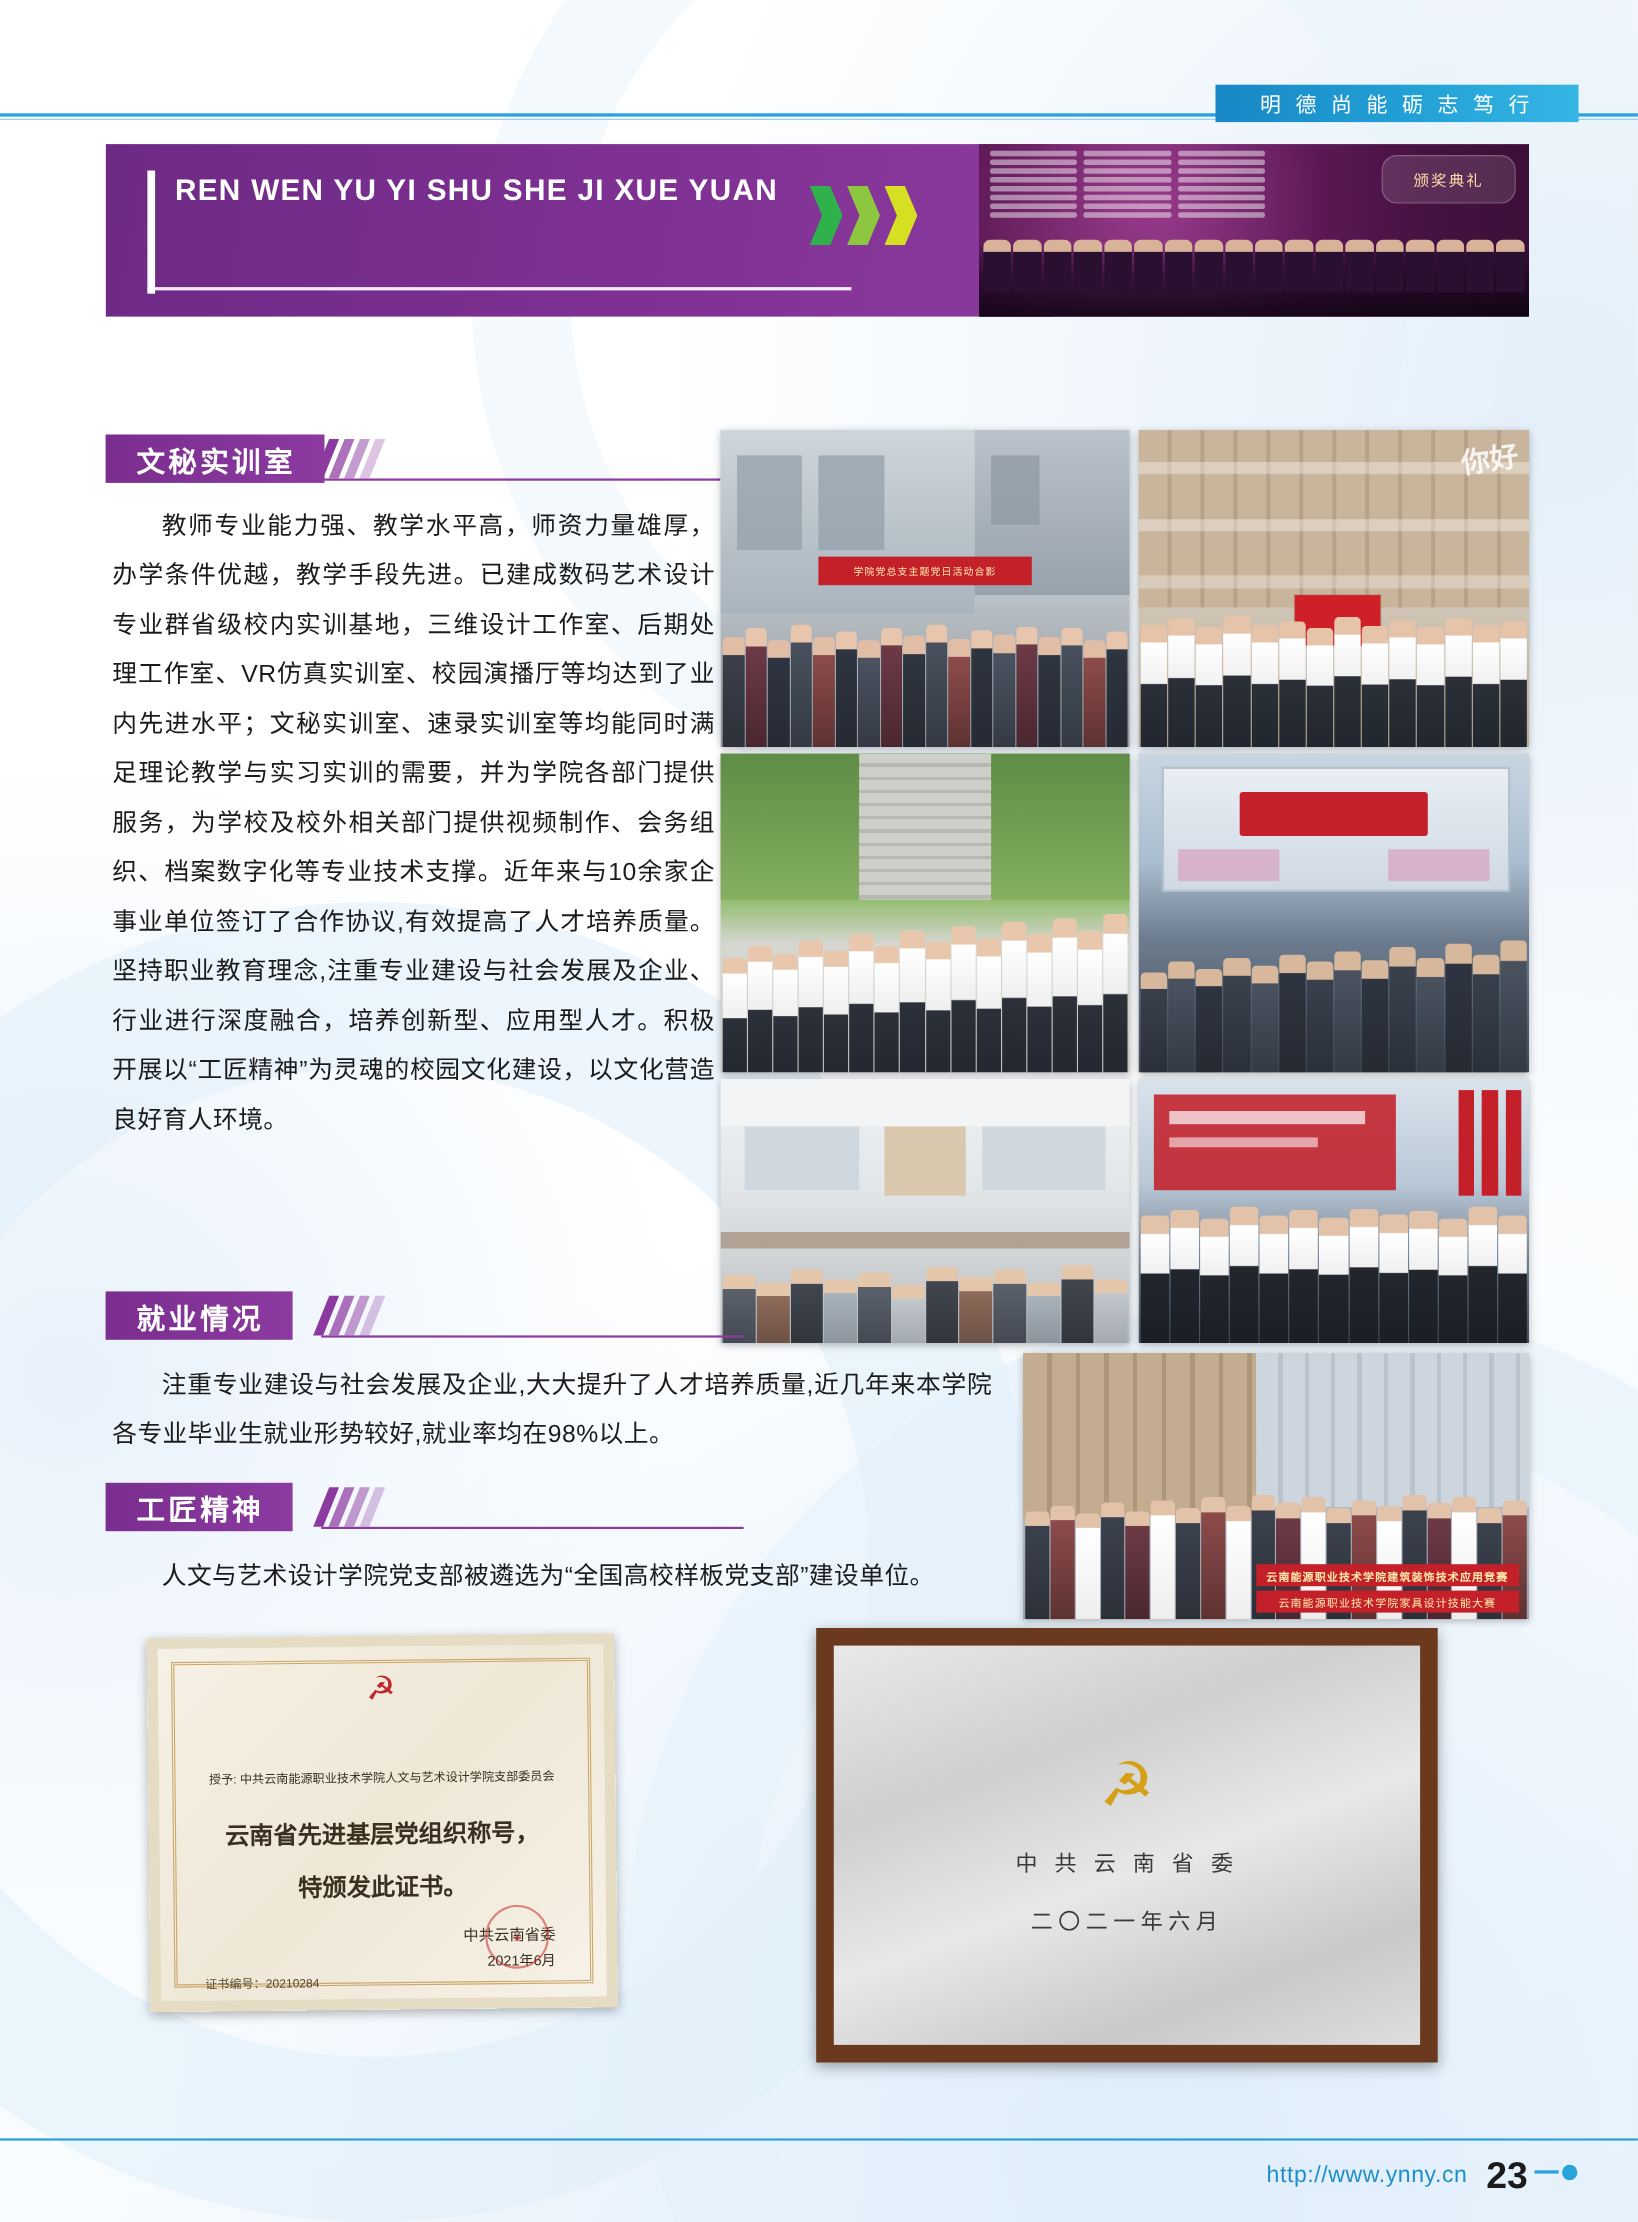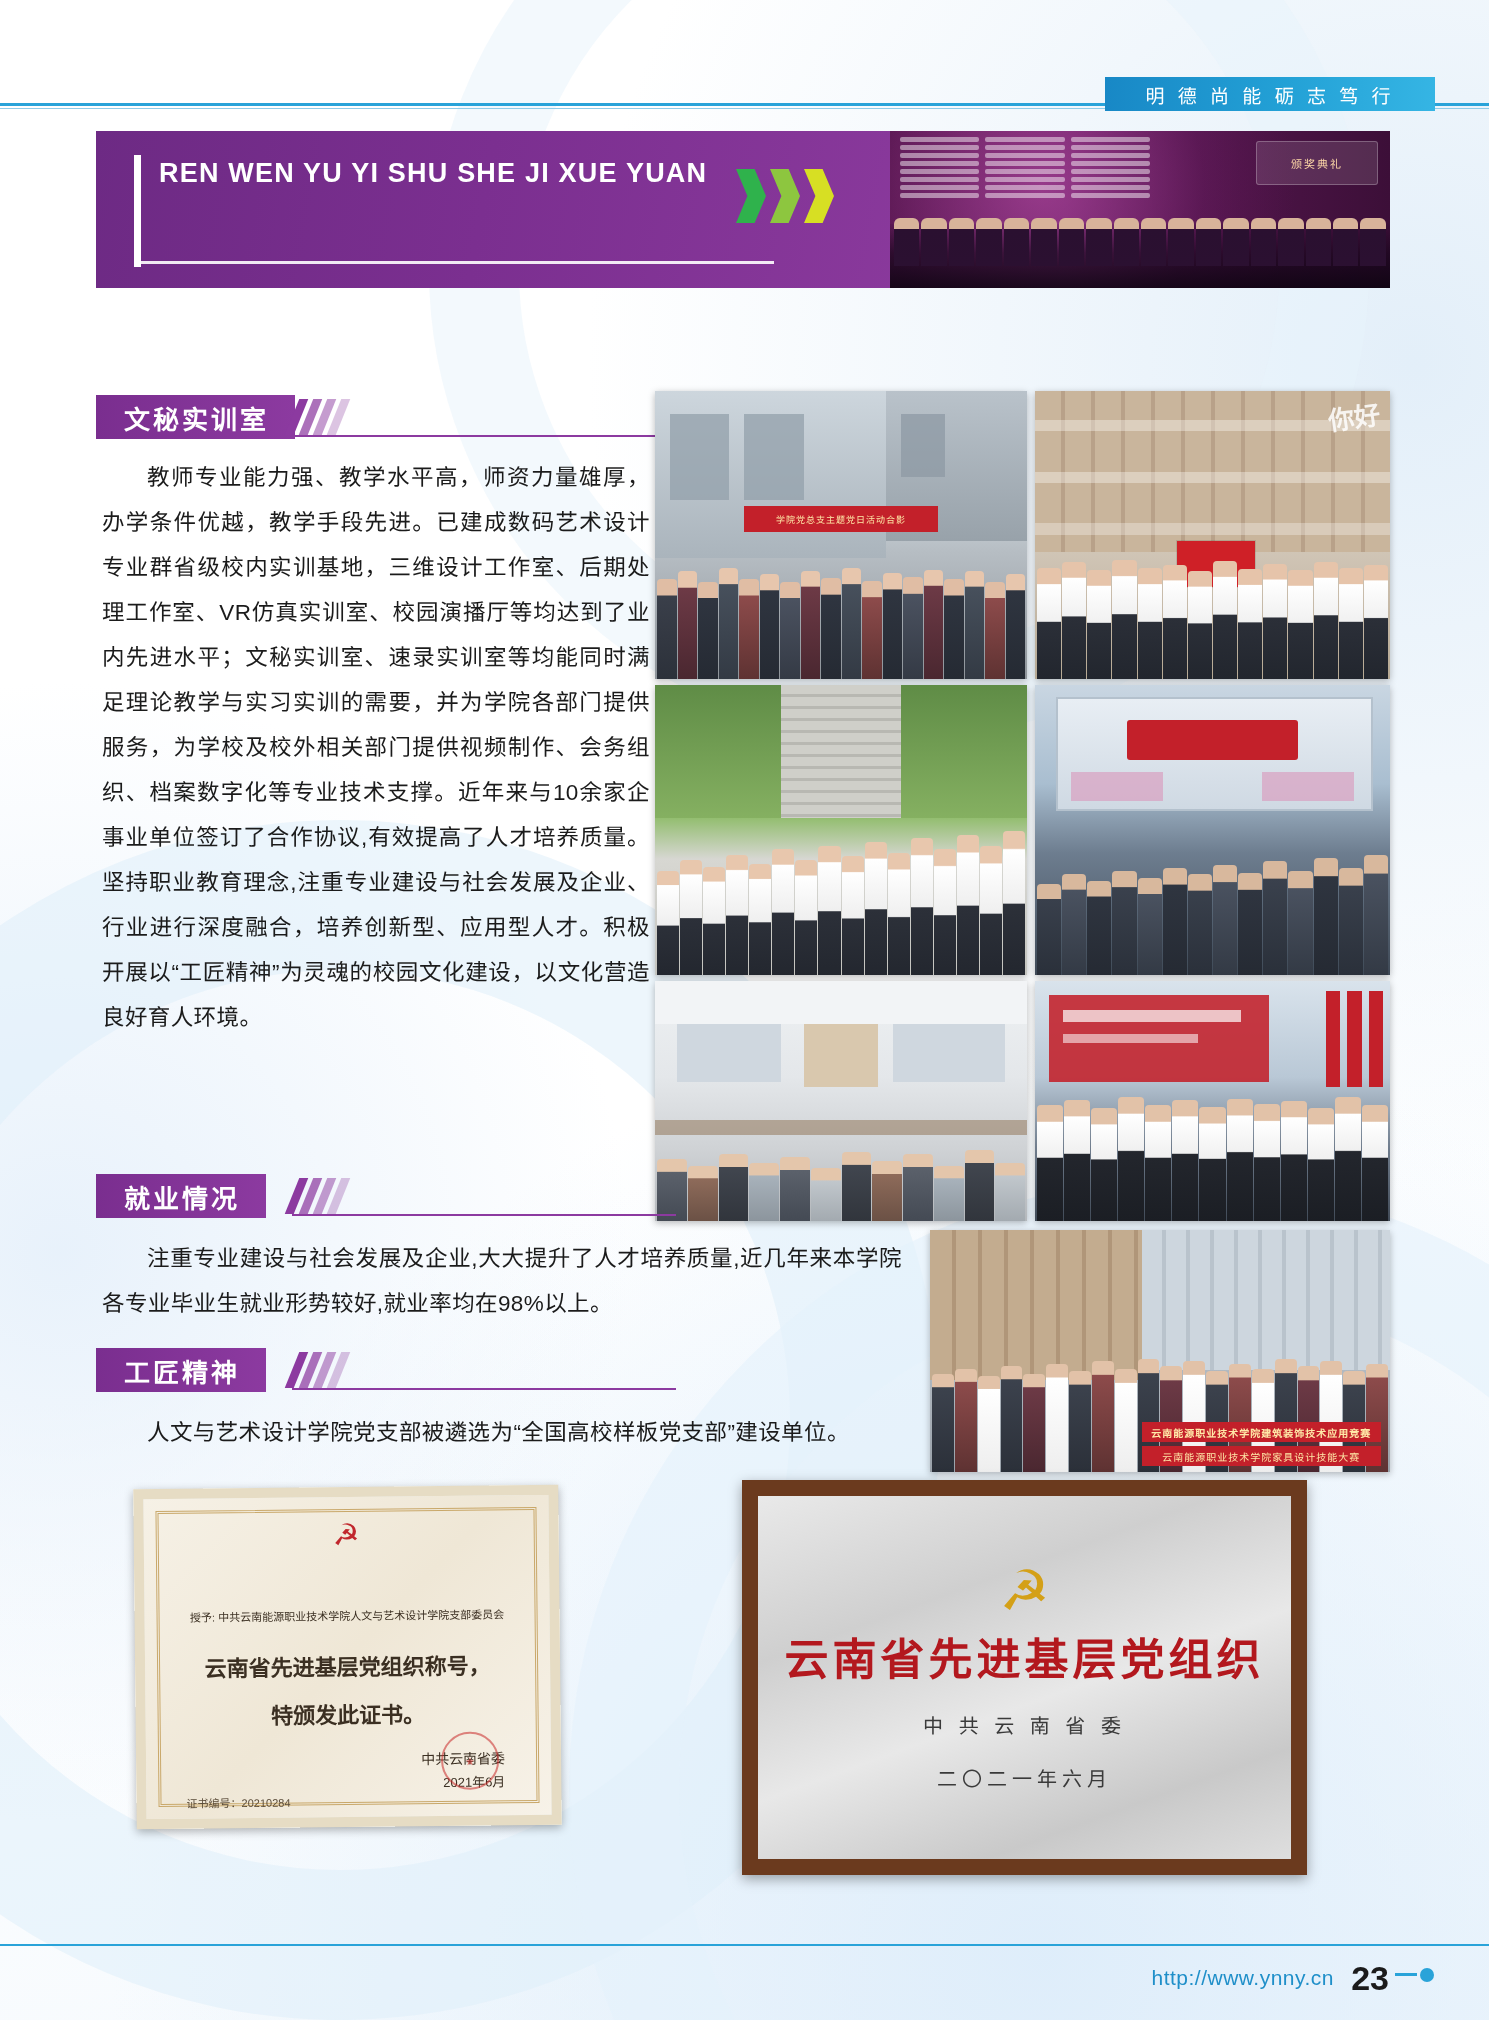--- a/index.html
+++ b/index.html
@@ -134,23 +134,23 @@
     height: 5px;
     background: rgba(255,255,255,0.55);
     border-radius: 2px;
   }
   .mr-banner {
     position: absolute;
     right: 12px; top: 10px;
     width: 120px; height: 42px;
     background: rgba(255,255,255,0.12);
     border: 1px solid rgba(255,255,255,0.25);
-    border-radius: 3px;
+    border-radius: 14px;
     color: #ffd9a8;
-    font-size: 11px;
+    font-size: 14px;
     display: flex;
     align-items: center;
     justify-content: center;
     letter-spacing: 2px;
   }
   .masthead-title-wrap {
     position: absolute;
     left: 38px; top: 22px;
     display: flex;
     align-items: flex-start;
@@ -694,21 +694,20 @@
   <div class="cert-line" style="top:200px; font-size:22px; font-weight:bold;">特颁发此证书。</div>
   <div class="cert-line" style="top:252px; left:auto; right:46px; text-align:right; font-size:14px;">中共云南省委</div>
   <div class="cert-line" style="top:276px; left:auto; right:46px; text-align:right; font-size:13px;">2021年6月</div>
   <div class="cert-line" style="top:296px; left:40px; text-align:left; font-size:11px; color:#5a4b38;">证书编号：20210284</div>
   <div style="position:absolute; right:52px; top:236px; width:54px; height:54px; border:2px solid rgba(200,40,40,.55); border-radius:50%; color:rgba(200,40,40,.6); font-size:9px; display:flex; align-items:center; justify-content:center; text-align:center;">★</div>
 </div>
 
 <div class="plaque">
   <div class="plaque-inner">
     <div class="plaque-emblem">☭</div>
-    <div class="plaque-title">云南省先进基层党组织</div>
     <div class="plaque-sub">中 共 云 南 省 委</div>
     <div class="plaque-sub2">二〇二一年六月</div>
   </div>
 </div>
 
 <div class="footer-rule"></div>
 <div class="footer-url">http://www.ynny.cn</div>
 <div class="footer-page">23</div>
 <div class="footer-dash"></div>
 <div class="footer-dot"></div>

